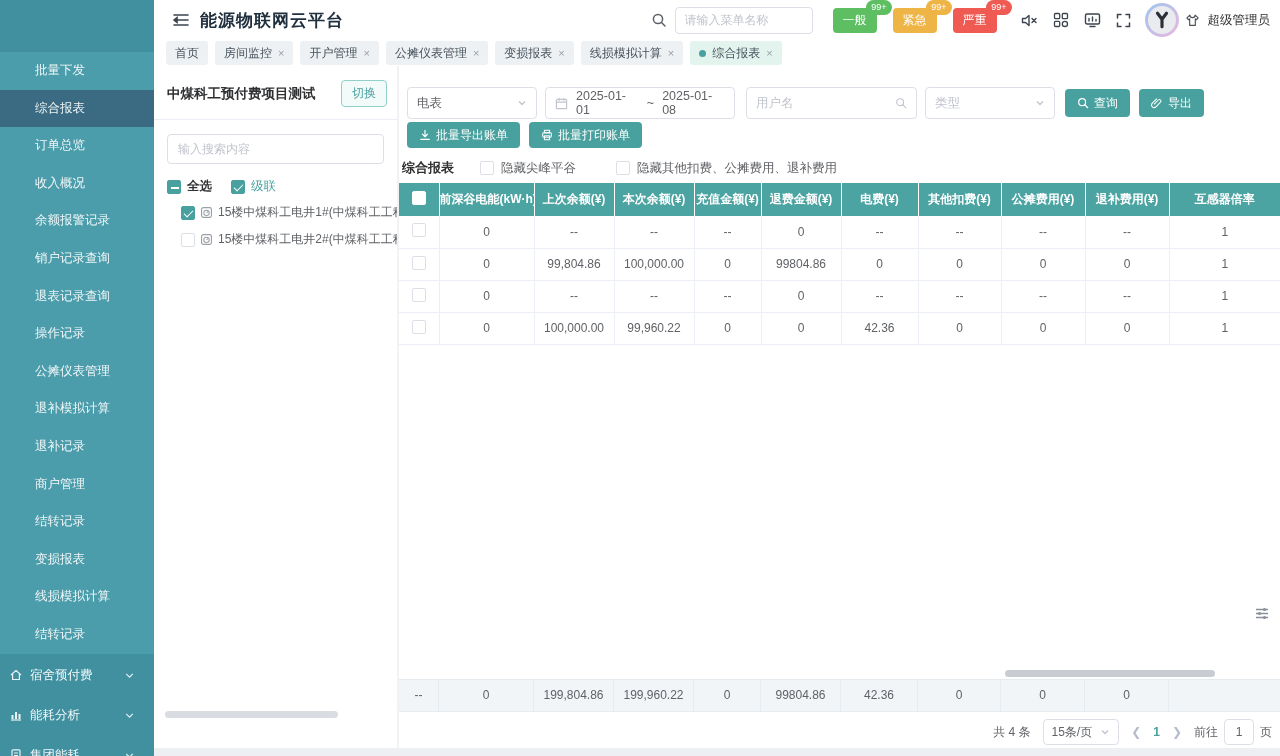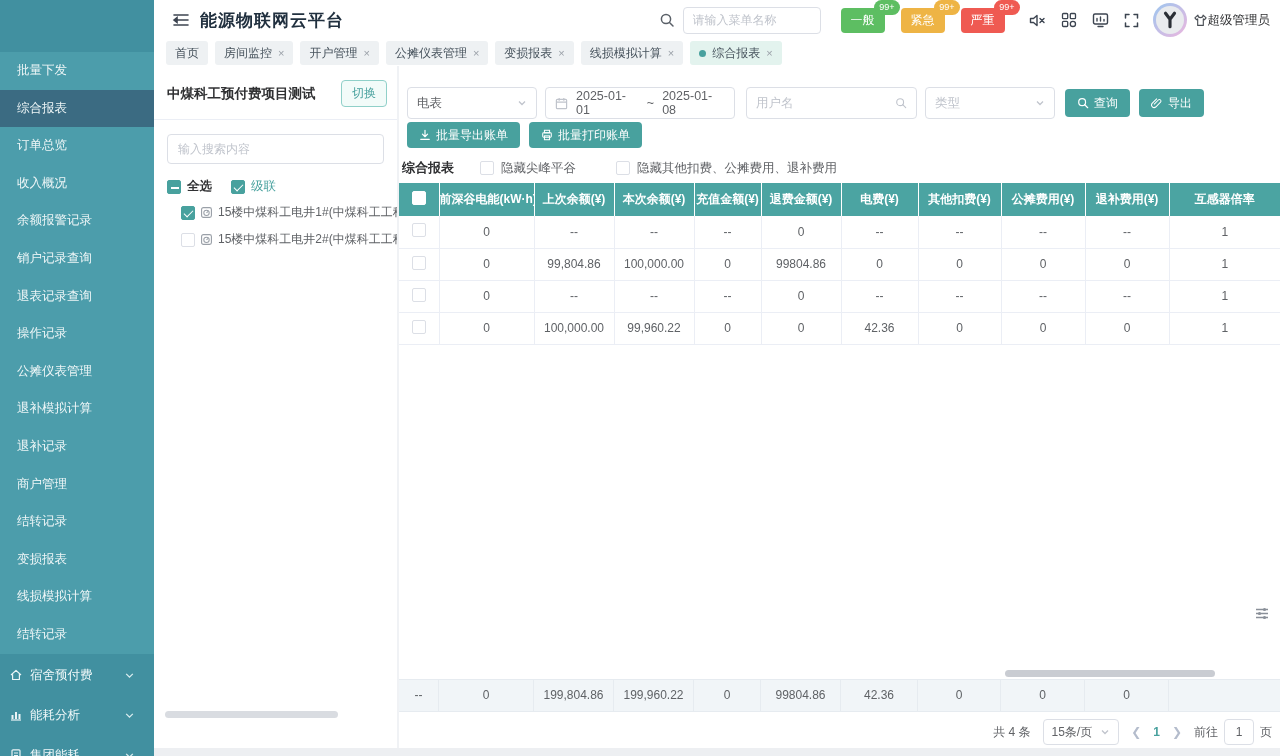--- a/index.html
+++ b/index.html
@@ -3,21 +3,21 @@
 <meta charset="utf-8">
 <style>
   * { margin:0; padding:0; box-sizing:border-box; }
   html,body { width:1280px; height:756px; overflow:hidden; }
   body { font-family:"Liberation Sans","DejaVu Sans",sans-serif; background:#f0f2f5; color:#303133; }
   .page { position:relative; width:1280px; height:756px; overflow:hidden; }
 
   
   .sidebar { position:absolute; left:0; top:0; width:154px; height:756px; background:#4190a0; }
   .side-sub { position:absolute; top:52px; left:0; width:154px; background:#4c9dab; }
-  .side-item { height:37.6px; line-height:37.6px; padding-left:17px; font-size:12.5px; color:#eef6f7; white-space:nowrap; cursor:pointer; }
+  .side-item { height:37.6px; line-height:37.6px; padding-left:35px; font-size:12.5px; color:#eef6f7; white-space:nowrap; cursor:pointer; }
   .side-item.active { background:#3b6b82; }
   .side-groups { position:absolute; top:655px; left:0; width:154px; }
   .side-group { height:40px; display:flex; align-items:center; padding:0 12px 0 9px; font-size:12.5px; color:#f0f8f9; cursor:pointer; }
   .side-group svg { margin-right:7px; flex:none; }
   .side-group .chev { margin-left:auto; }
 
   
   .header { position:absolute; left:154px; top:0; width:1126px; height:66px; background:#fff; }
   .topbar { height:40px; display:flex; align-items:center; }
   .hamburger { margin-left:18px; cursor:pointer; display:flex; }
@@ -28,21 +28,21 @@
   .menu-search-input::placeholder { color:#c0c4cc; }
   .badges { display:flex; margin-left:20px; }
   .badge-wrap { position:relative; margin-right:16px; }
   .badge-pill { display:inline-block; color:#fff; font-size:12px; padding:4px 10px; border-radius:4px; cursor:pointer; }
   .badge-count { position:absolute; top:-8px; right:-15px; color:#fff; font-size:9px; line-height:1; padding:3px 5px; border-radius:9px; }
   .top-icons { display:flex; align-items:center; gap:15px; margin-left:8px; color:#4a4f55; }
   .top-icons > span { display:flex; cursor:pointer; }
   .avatar { width:34px; height:34px; border-radius:50%; margin-left:14px; background:linear-gradient(135deg,#9cc6ef,#ecb6de); display:flex; align-items:center; justify-content:center; cursor:pointer; }
   .avatar-inner { width:28px; height:28px; border-radius:50%; background:#e9ebee; display:flex; align-items:center; justify-content:center; }
   .clothes { display:flex; margin-left:6px; cursor:pointer; }
-  .username { font-size:12.5px; color:#303133;text-align:center; }
+  .username { margin-left:8px; font-size:12.5px; color:#303133;text-align:center; }
 
   .tabbar { height:26px; display:flex; align-items:center; gap:7px; padding-left:12px; }
   .tab { background:#eef1f3; border-radius:3px; height:24px; padding:0 9px; display:flex; align-items:center; gap:6px; font-size:12px; color:#46525c; cursor:pointer; white-space:nowrap; }
   .tab.active { background:#e3f3ee; }
   .tab .dot { width:7px; height:7px; border-radius:50%; background:#48a19e; }
   .tab .x { color:#9aa0a8; font-size:11px; line-height:1; }
 
   
   .tree-panel { position:absolute; left:154px; top:66px; width:243px; height:690px; background:#fff; }
   .tree-head { display:flex; align-items:center; padding:14px 10px 12px 13px; border-bottom:1px solid #ebeef5; }

